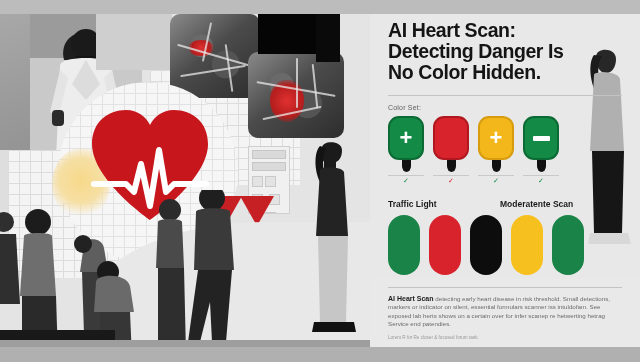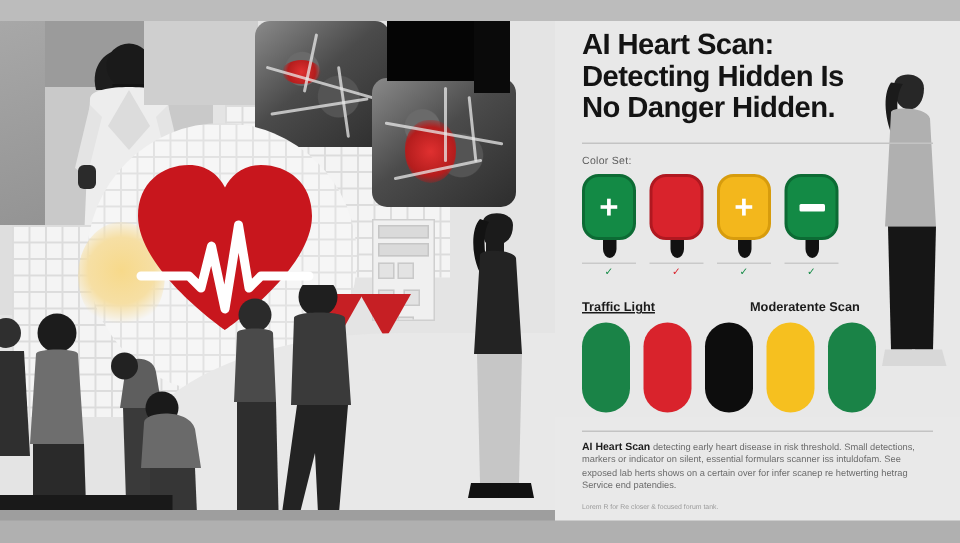--- a/index.html
+++ b/index.html
@@ -85,21 +85,21 @@
   .chip.green{background:#138a45;border:2px solid #0c6b34;}
   .chip.red{background:#d9232c;border:2px solid #b01820;}
   .chip.yellow{background:#f3b71c;border:2px solid #d79c0d;}
   .sym{color:#fff;font-weight:bold;font-size:22px;line-height:0;}
   .sym-minus{display:block;width:17px;height:5px;background:#fff;border-radius:1px;}
   .stem{width:9px;height:12px;margin:0 auto;background:#111;border-radius:0 0 50% 50%;}
   .chip-rule{height:1px;background:#c9c9c9;margin-top:3px;}
   .tick{font-size:7px;text-align:center;margin-top:1px;}
 
   .tl-heads{display:flex;margin-top:14px;font-size:8.5px;font-weight:bold;color:#1b1b1b;}
-  .tl-head-1{width:112px;text-decoration:underline;}
+  .tl-head-1{width:112px;}
   .pills{display:flex;gap:9px;margin-top:6px;}
   .pill{width:32px;height:60px;border-radius:16px;}
   .pill.green{background:#1a8347;}
   .pill.red{background:#d9232c;}
   .pill.black{background:#0d0d0d;}
   .pill.yellow{background:#f6c01f;}
 
   .body-rule{height:1px;background:#c3c3c3;margin:12px 0 7px 0;}
   .body{font-size:6.2px;line-height:8.4px;color:#6b6b6b;}
   .body b{color:#1c1c1c;font-size:7px;}
@@ -250,22 +250,22 @@
       <path d="M20 28 C20 24 44 24 46 32 L50 104 h-34 Z" fill="#b0b0b0"></path>
       <path d="M18 104 h32 l-2 82 h-28 Z" fill="#161616"></path>
       <path d="M16 186 h20 l3 11 h-25 Z" fill="#d8d8d8"></path>
       <path d="M34 186 h20 l3 11 h-25 Z" fill="#d8d8d8"></path>
     </svg>
 
     <div class="panel-inner">
 
       <h1 class="title">
         <span>AI Heart Scan:</span><br>
-        <span>Detecting Hidden Is</span><br>
-        <span>No Danger Hidden.</span>
+        <span>Detecting Danger Is</span><br>
+        <span>No Color Hidden.</span>
       </h1>
 
       <div class="rule"></div>
 
       <div class="sub-label">Color Set:</div>
 
       <div class="chips">
 
         <div class="chip-col">
           <div class="chip green">

